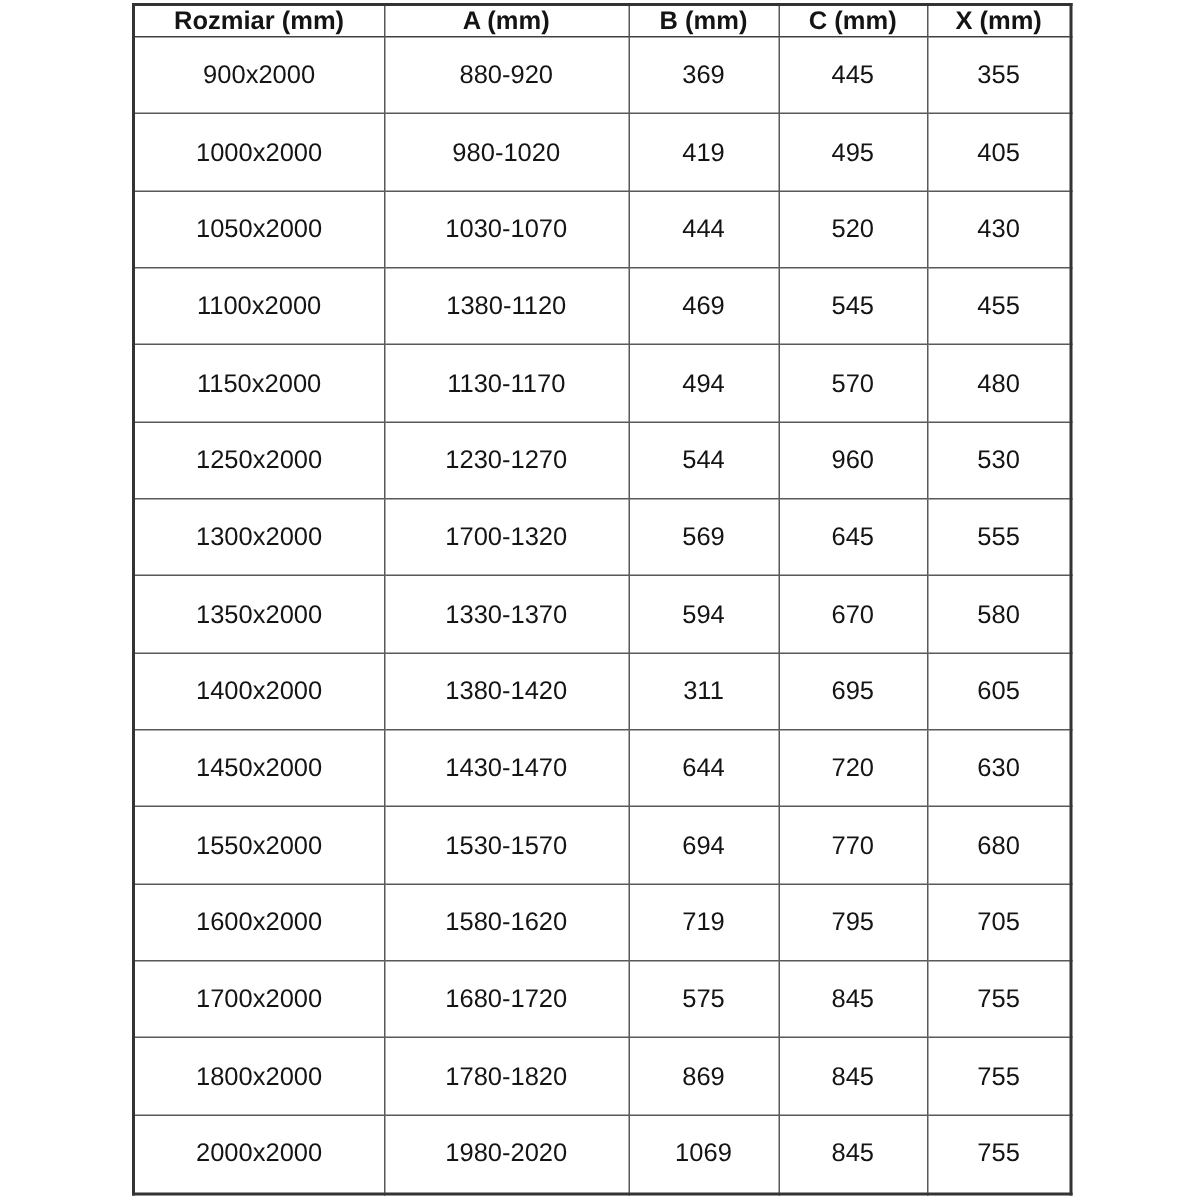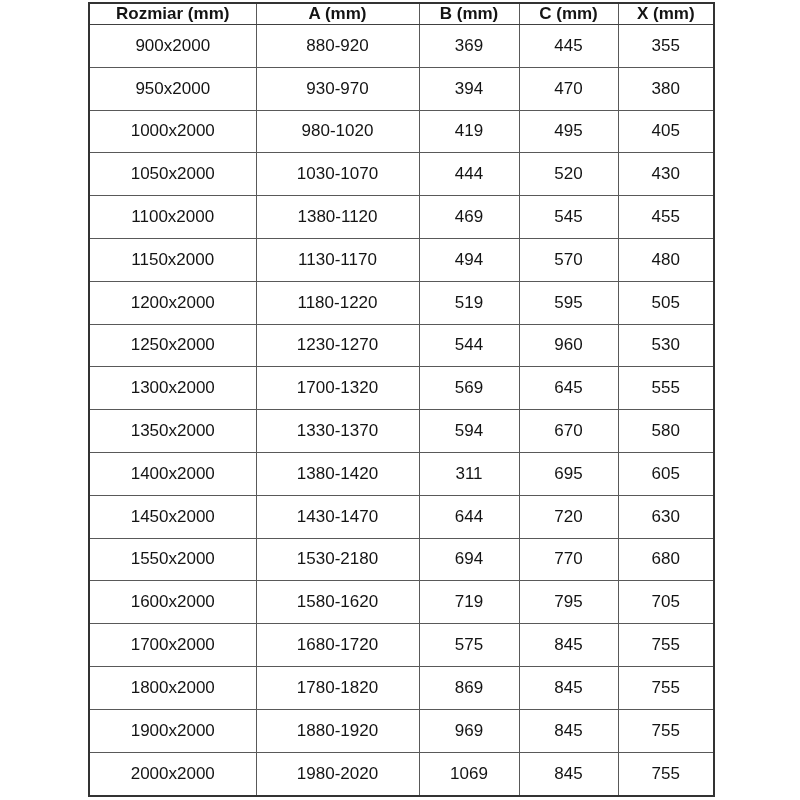--- a/index.html
+++ b/index.html
@@ -67,27 +67,20 @@
     </thead>
     <tbody>
         <tr>
           <td>900x2000</td>
           <td>880-920</td>
           <td>369</td>
           <td>445</td>
           <td>355</td>
         </tr>
         <tr>
-          <td>950x2000</td>
-          <td>930-970</td>
-          <td>394</td>
-          <td>470</td>
-          <td>380</td>
-        </tr>
-        <tr>
           <td>1000x2000</td>
           <td>980-1020</td>
           <td>419</td>
           <td>495</td>
           <td>405</td>
         </tr>
         <tr>
           <td>1050x2000</td>
           <td>1030-1070</td>
           <td>444</td>
@@ -100,27 +93,20 @@
           <td>469</td>
           <td>545</td>
           <td>455</td>
         </tr>
         <tr>
           <td>1150x2000</td>
           <td>1130-1170</td>
           <td>494</td>
           <td>570</td>
           <td>480</td>
-        </tr>
-        <tr>
-          <td>1200x2000</td>
-          <td>1180-1220</td>
-          <td>519</td>
-          <td>595</td>
-          <td>505</td>
         </tr>
         <tr>
           <td>1250x2000</td>
           <td>1230-1270</td>
           <td>544</td>
           <td>960</td>
           <td>530</td>
         </tr>
         <tr>
           <td>1300x2000</td>
@@ -145,21 +131,21 @@
         </tr>
         <tr>
           <td>1450x2000</td>
           <td>1430-1470</td>
           <td>644</td>
           <td>720</td>
           <td>630</td>
         </tr>
         <tr>
           <td>1550x2000</td>
-          <td>1530-2180</td>
+          <td>1530-1570</td>
           <td>694</td>
           <td>770</td>
           <td>680</td>
         </tr>
         <tr>
           <td>1600x2000</td>
           <td>1580-1620</td>
           <td>719</td>
           <td>795</td>
           <td>705</td>
@@ -172,27 +158,20 @@
           <td>755</td>
         </tr>
         <tr>
           <td>1800x2000</td>
           <td>1780-1820</td>
           <td>869</td>
           <td>845</td>
           <td>755</td>
         </tr>
         <tr>
-          <td>1900x2000</td>
-          <td>1880-1920</td>
-          <td>969</td>
-          <td>845</td>
-          <td>755</td>
-        </tr>
-        <tr>
           <td>2000x2000</td>
           <td>1980-2020</td>
           <td>1069</td>
           <td>845</td>
           <td>755</td>
         </tr>
       </tbody>
   </table>
 </div>
 

